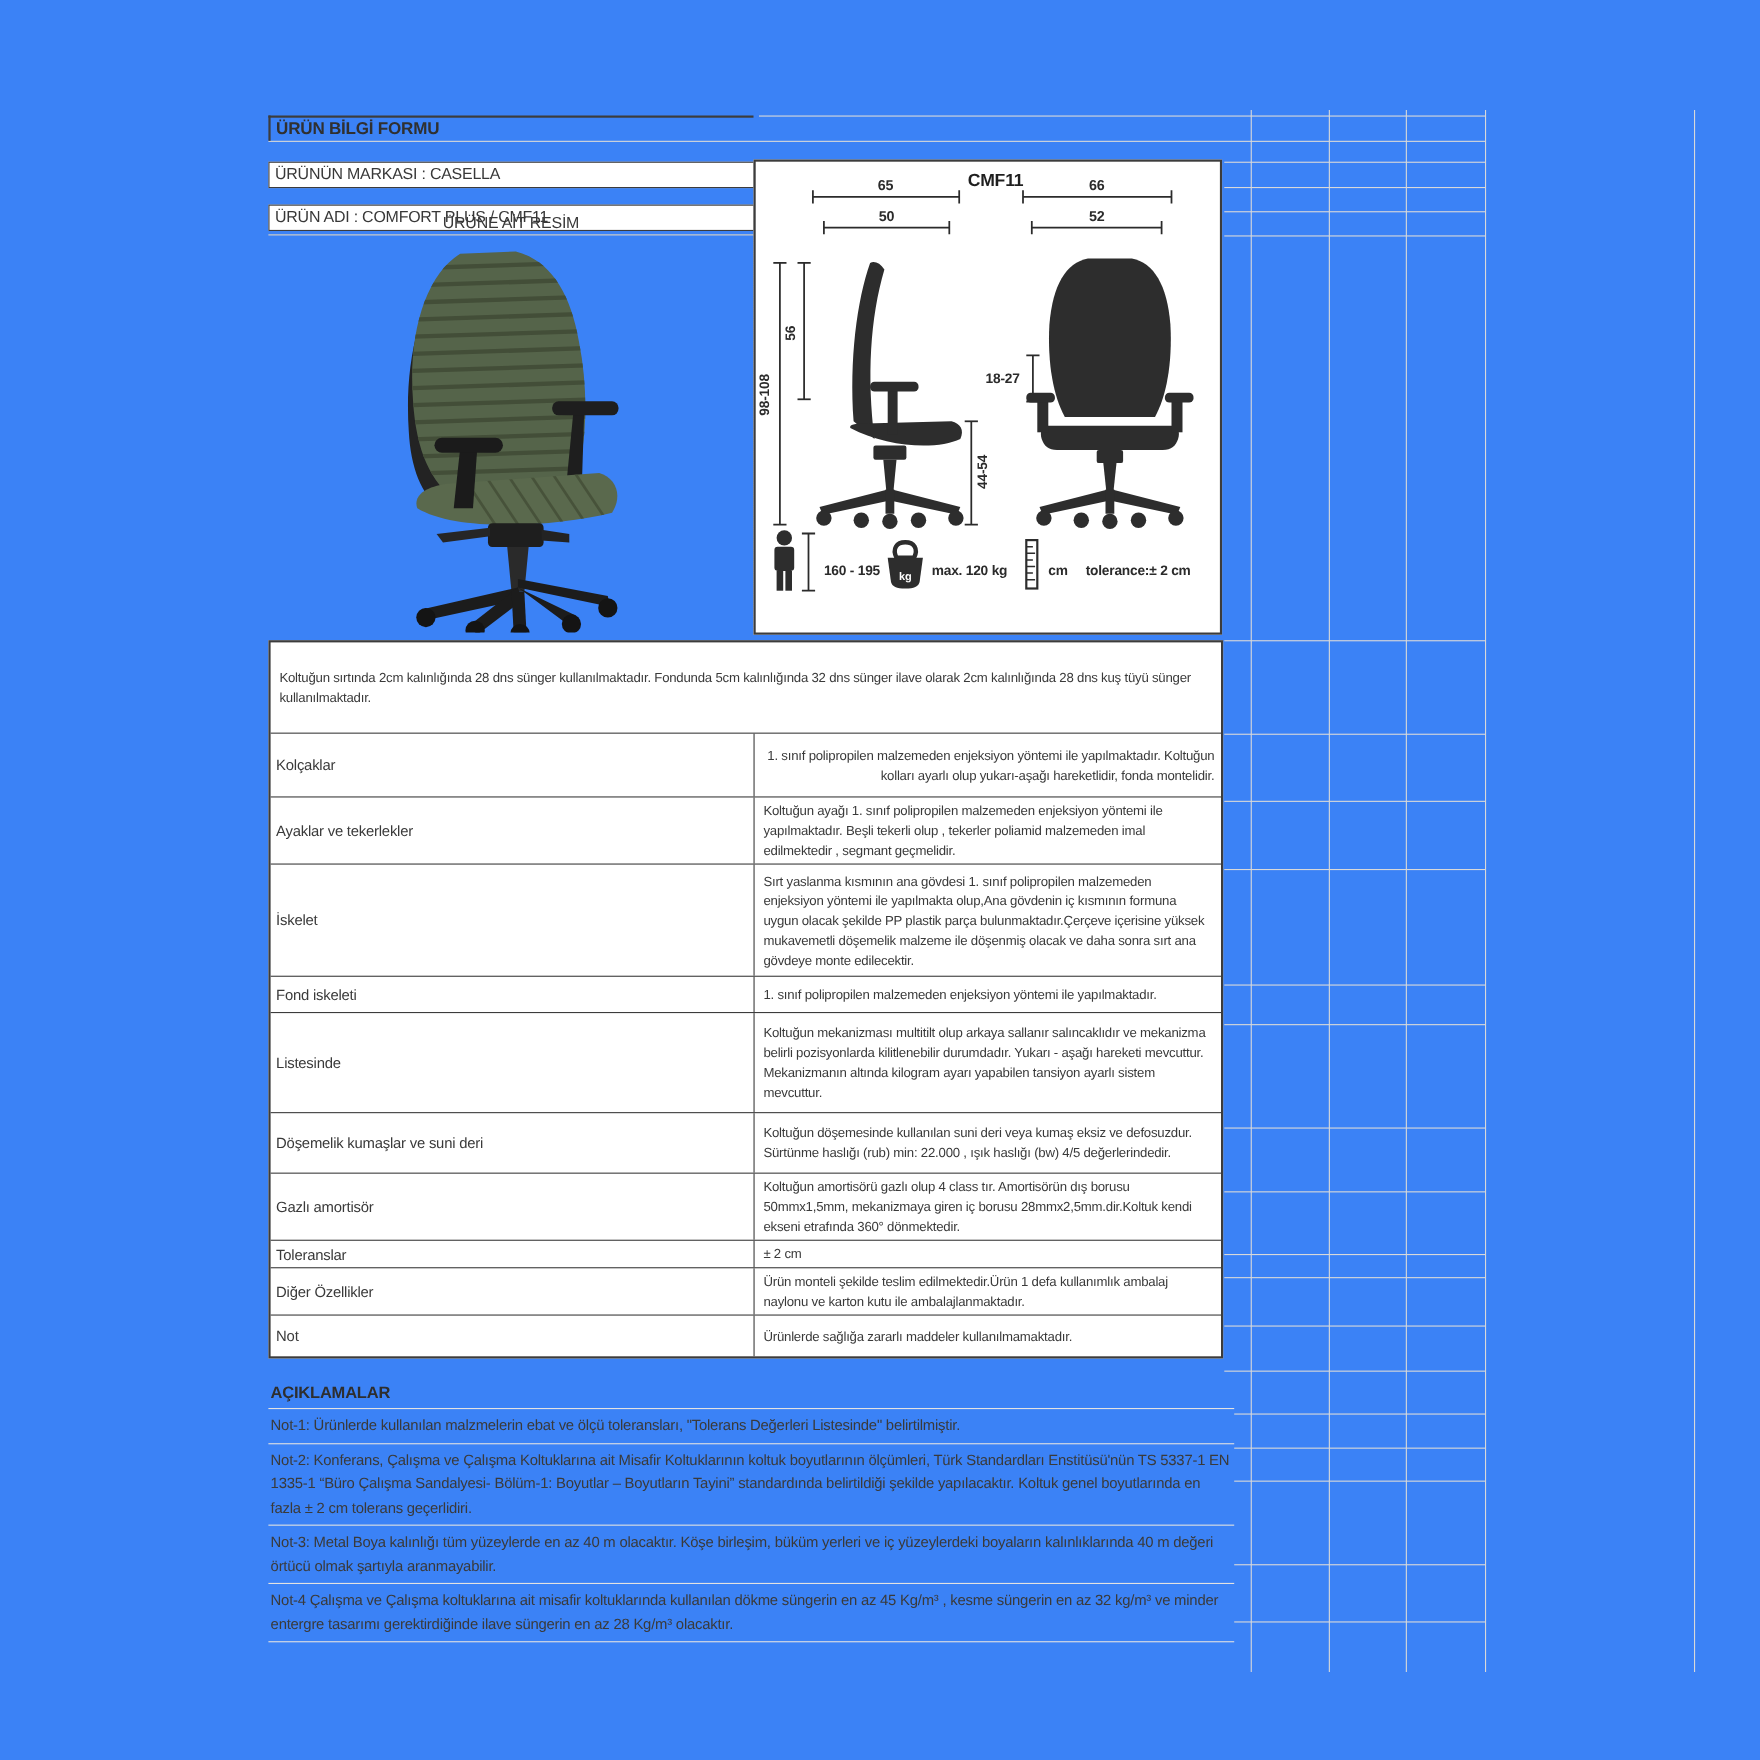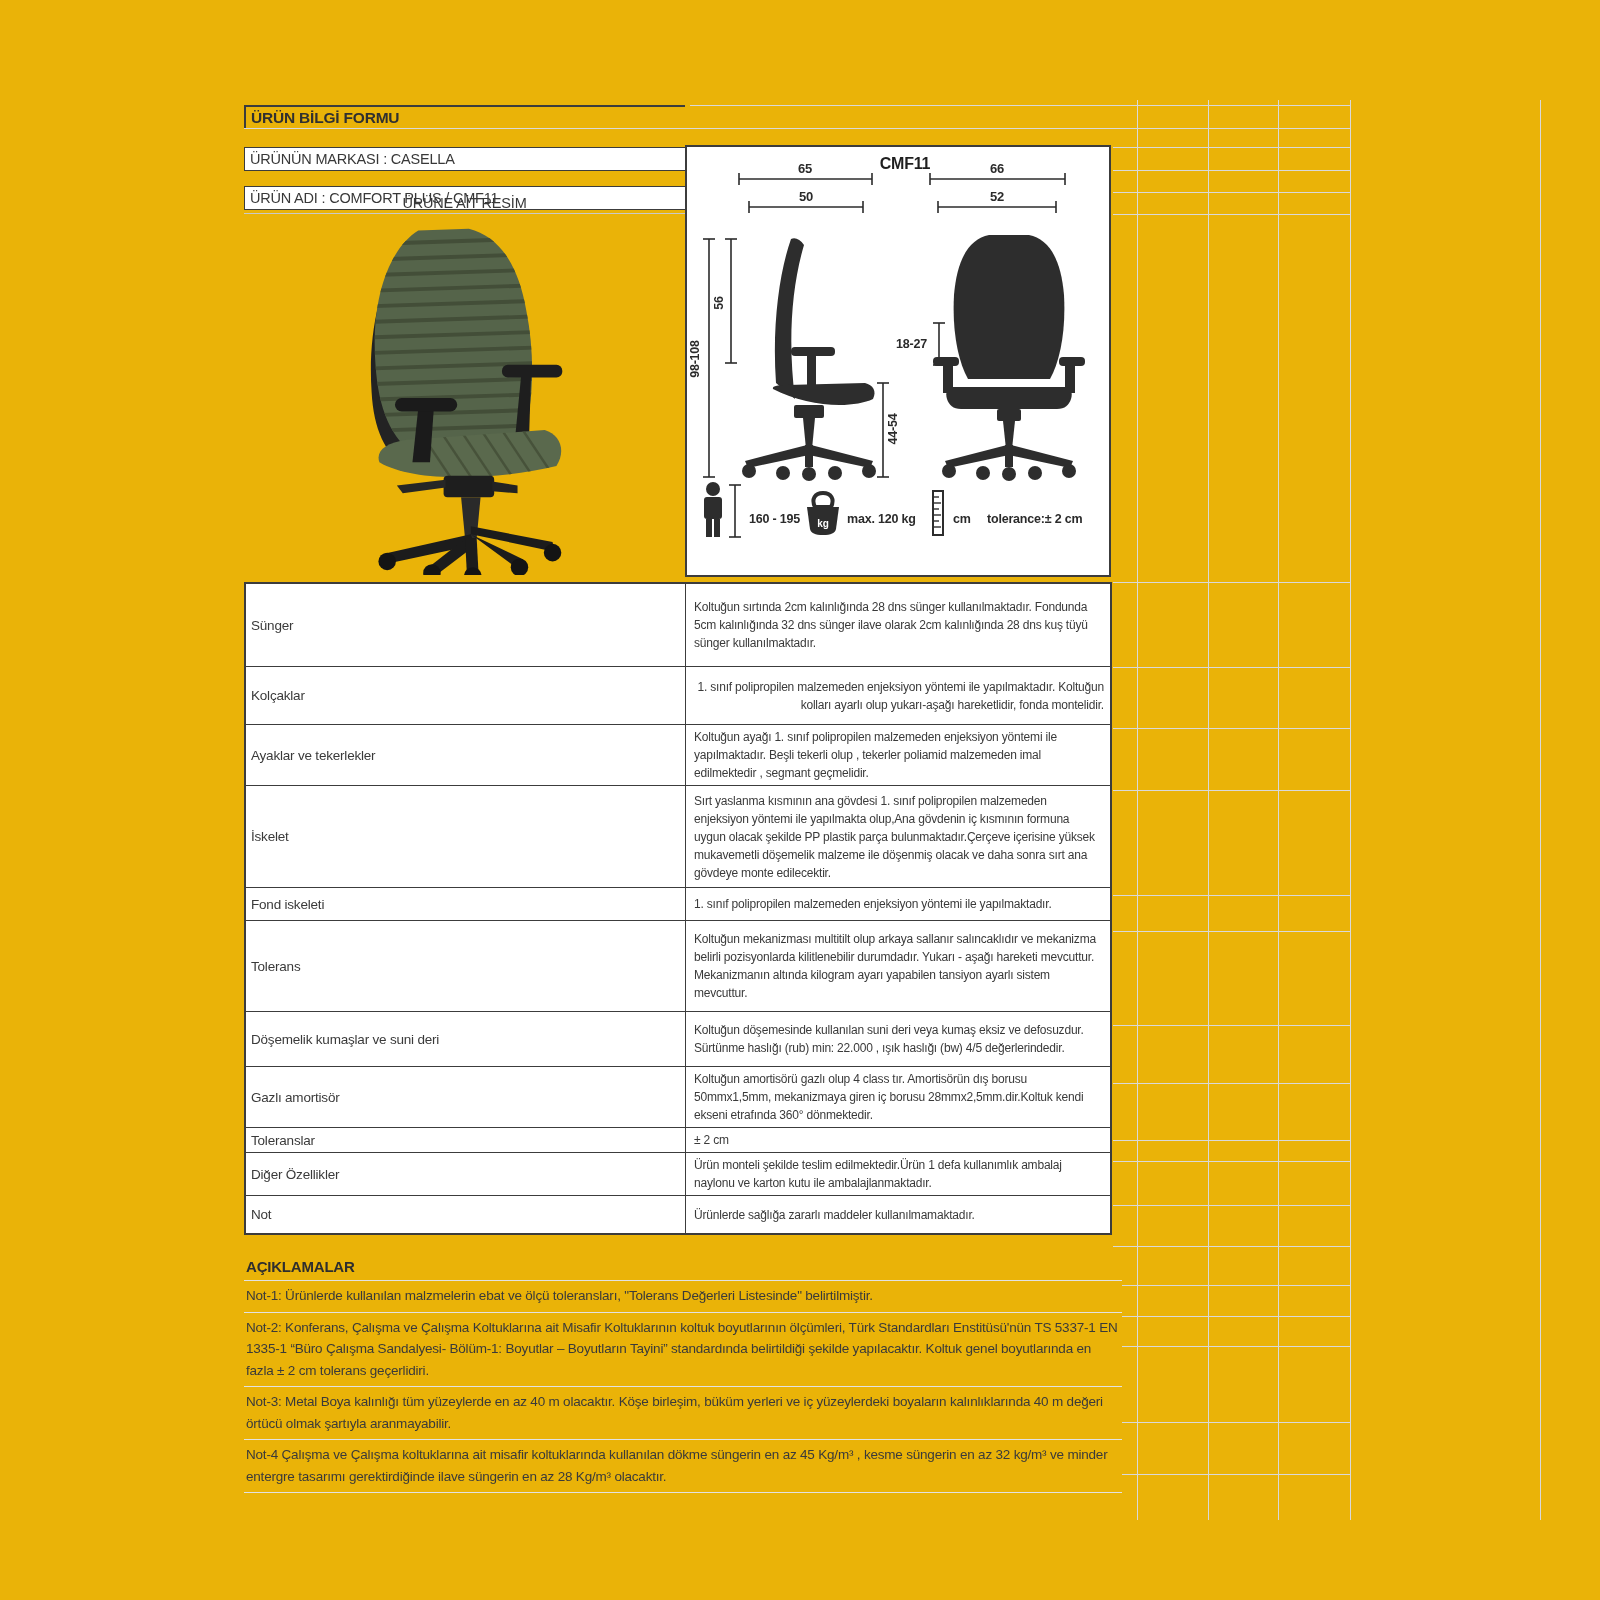--- a/index.html
+++ b/index.html
@@ -1,17 +1,17 @@
 <!DOCTYPE html>
 <html><head>
 <meta charset="utf-8">
 <style>
   html,body{margin:0;padding:0;background:#ffffff;}
   .canvas{
-    position:relative;width:1600px;height:1600px;background:#eab308;
+    position:relative;width:1600px;height:1600px;background:#3b82f6;
     font-family:"Liberation Sans",sans-serif;color:#3f3f3f;overflow:hidden;
     letter-spacing:-0.2px;
   }
   .hline,.vline{position:absolute;background:#d9d9d9;}
   .hline{height:1px;}
   .vline{width:1px;}
 
   
   .title-cell{
     position:absolute;left:244px;top:105px;width:441px;height:23px;
@@ -295,41 +295,40 @@
             <line x1="246" y1="380" x2="254" y2="380"></line>
         </g>
       </g>
       <text class="dimsmall" x="266" y="376">cm</text>
       <text class="dimsmall" x="300" y="376">tolerance:± 2 cm</text>
     </svg>
   </div>
 
   <div class="spec-table">
     <div class="spec-row" style="min-height:82px;">
-      <div class="spec-label">Sünger</div>
       <div class="spec-value">Koltuğun sırtında 2cm kalınlığında 28 dns sünger kullanılmaktadır. Fondunda 5cm kalınlığında 32 dns  sünger ilave olarak 2cm kalınlığında 28 dns kuş tüyü sünger kullanılmaktadır.</div>
     </div>
     <div class="spec-row" style="min-height:58px;text-align:right;">
       <div class="spec-label">Kolçaklar</div>
       <div class="spec-value">1. sınıf polipropilen malzemeden enjeksiyon yöntemi ile yapılmaktadır. Koltuğun kolları ayarlı olup yukarı-aşağı hareketlidir, fonda montelidir.</div>
     </div>
     <div class="spec-row" style="min-height:59px;">
       <div class="spec-label">Ayaklar ve tekerlekler</div>
       <div class="spec-value">Koltuğun ayağı 1. sınıf  polipropilen malzemeden enjeksiyon yöntemi ile yapılmaktadır. Beşli tekerli olup , tekerler poliamid malzemeden imal edilmektedir , segmant geçmelidir.</div>
     </div>
     <div class="spec-row" style="min-height:102px;">
       <div class="spec-label">İskelet</div>
       <div class="spec-value">Sırt yaslanma kısmının ana gövdesi  1. sınıf polipropilen malzemeden enjeksiyon yöntemi ile yapılmakta olup,Ana gövdenin iç kısmının formuna uygun olacak şekilde PP plastik parça bulunmaktadır.Çerçeve içerisine yüksek mukavemetli döşemelik malzeme ile döşenmiş olacak ve daha sonra sırt ana gövdeye monte edilecektir.</div>
     </div>
     <div class="spec-row" style="min-height:33px;">
       <div class="spec-label">Fond iskeleti</div>
       <div class="spec-value">1. sınıf polipropilen malzemeden enjeksiyon yöntemi ile yapılmaktadır.</div>
     </div>
     <div class="spec-row" style="min-height:91px;">
-      <div class="spec-label">Tolerans</div>
+      <div class="spec-label">Listesinde</div>
       <div class="spec-value">Koltuğun mekanizması multitilt olup arkaya sallanır salıncaklıdır ve mekanizma belirli pozisyonlarda kilitlenebilir durumdadır. Yukarı - aşağı hareketi mevcuttur. Mekanizmanın altında kilogram ayarı yapabilen tansiyon ayarlı sistem mevcuttur.</div>
     </div>
     <div class="spec-row" style="min-height:55px;">
       <div class="spec-label">Döşemelik kumaşlar ve suni deri</div>
       <div class="spec-value">Koltuğun döşemesinde kullanılan suni deri veya kumaş eksiz ve defosuzdur. Sürtünme haslığı (rub) min: 22.000 , ışık haslığı (bw) 4/5 değerlerindedir.</div>
     </div>
     <div class="spec-row" style="min-height:54px;">
       <div class="spec-label">Gazlı amortisör</div>
       <div class="spec-value">Koltuğun amortisörü gazlı olup 4 class tır. Amortisörün dış borusu 50mmx1,5mm, mekanizmaya giren iç borusu 28mmx2,5mm.dir.Koltuk kendi ekseni etrafında 360° dönmektedir.</div>
     </div>

